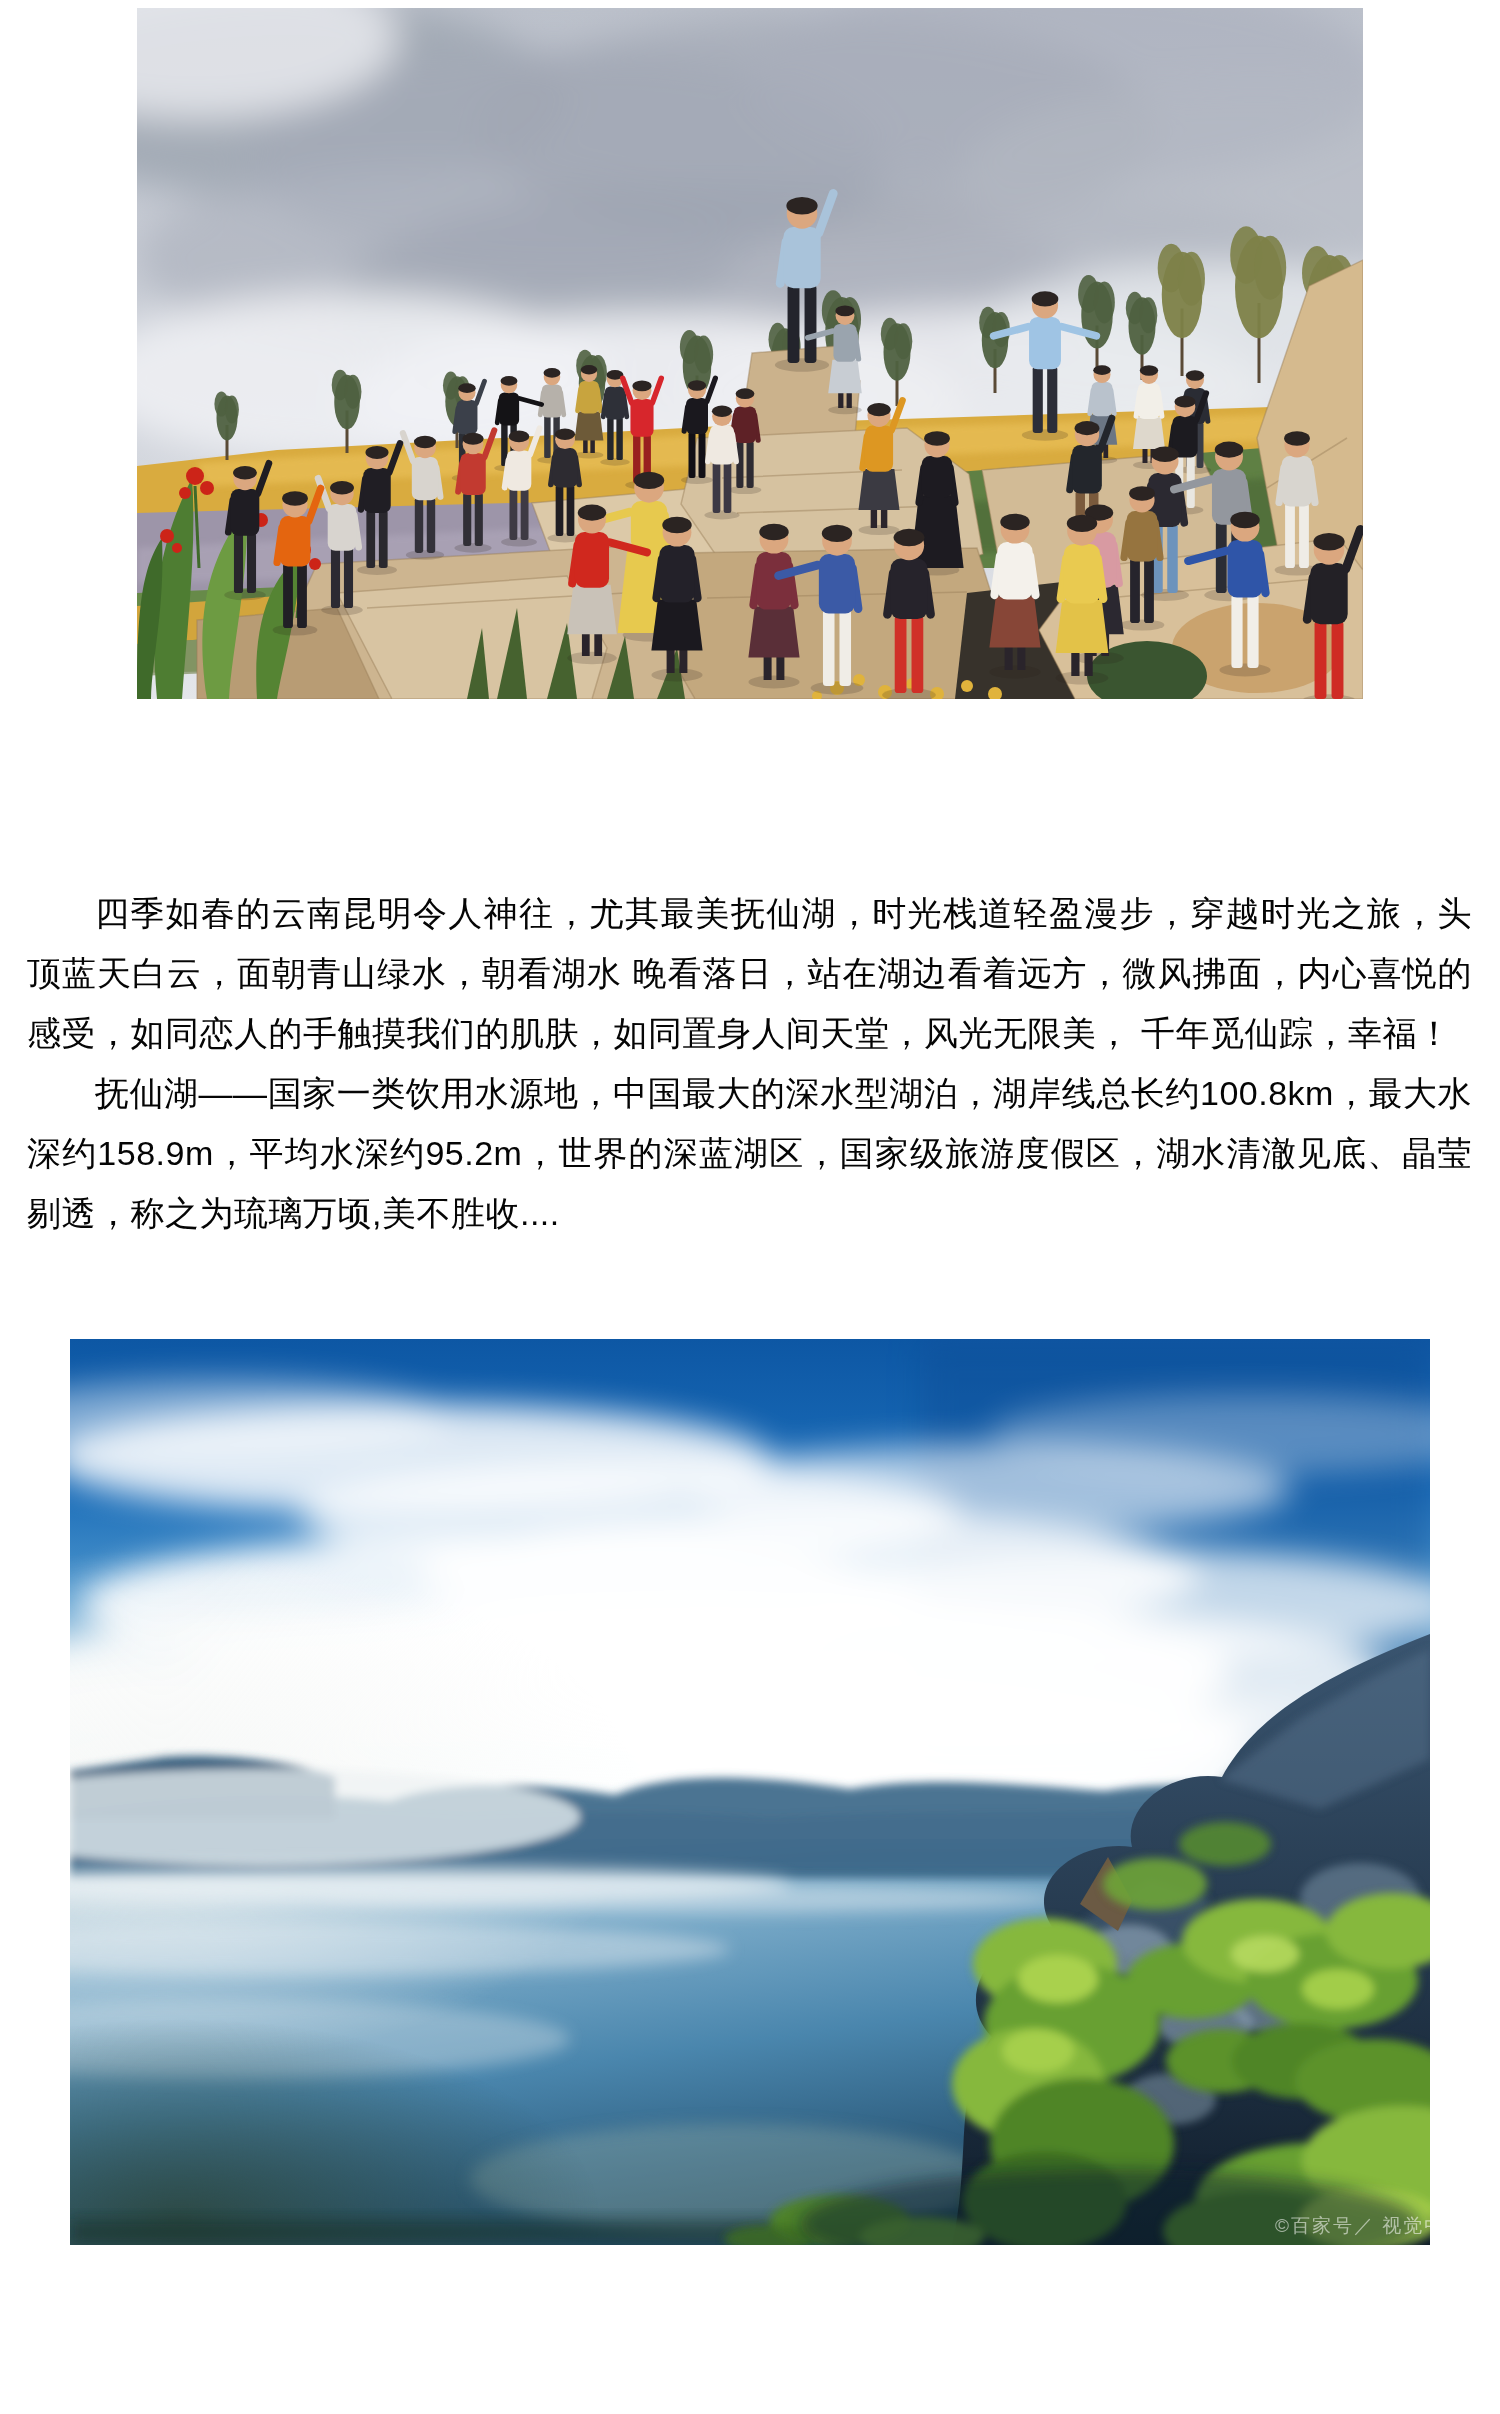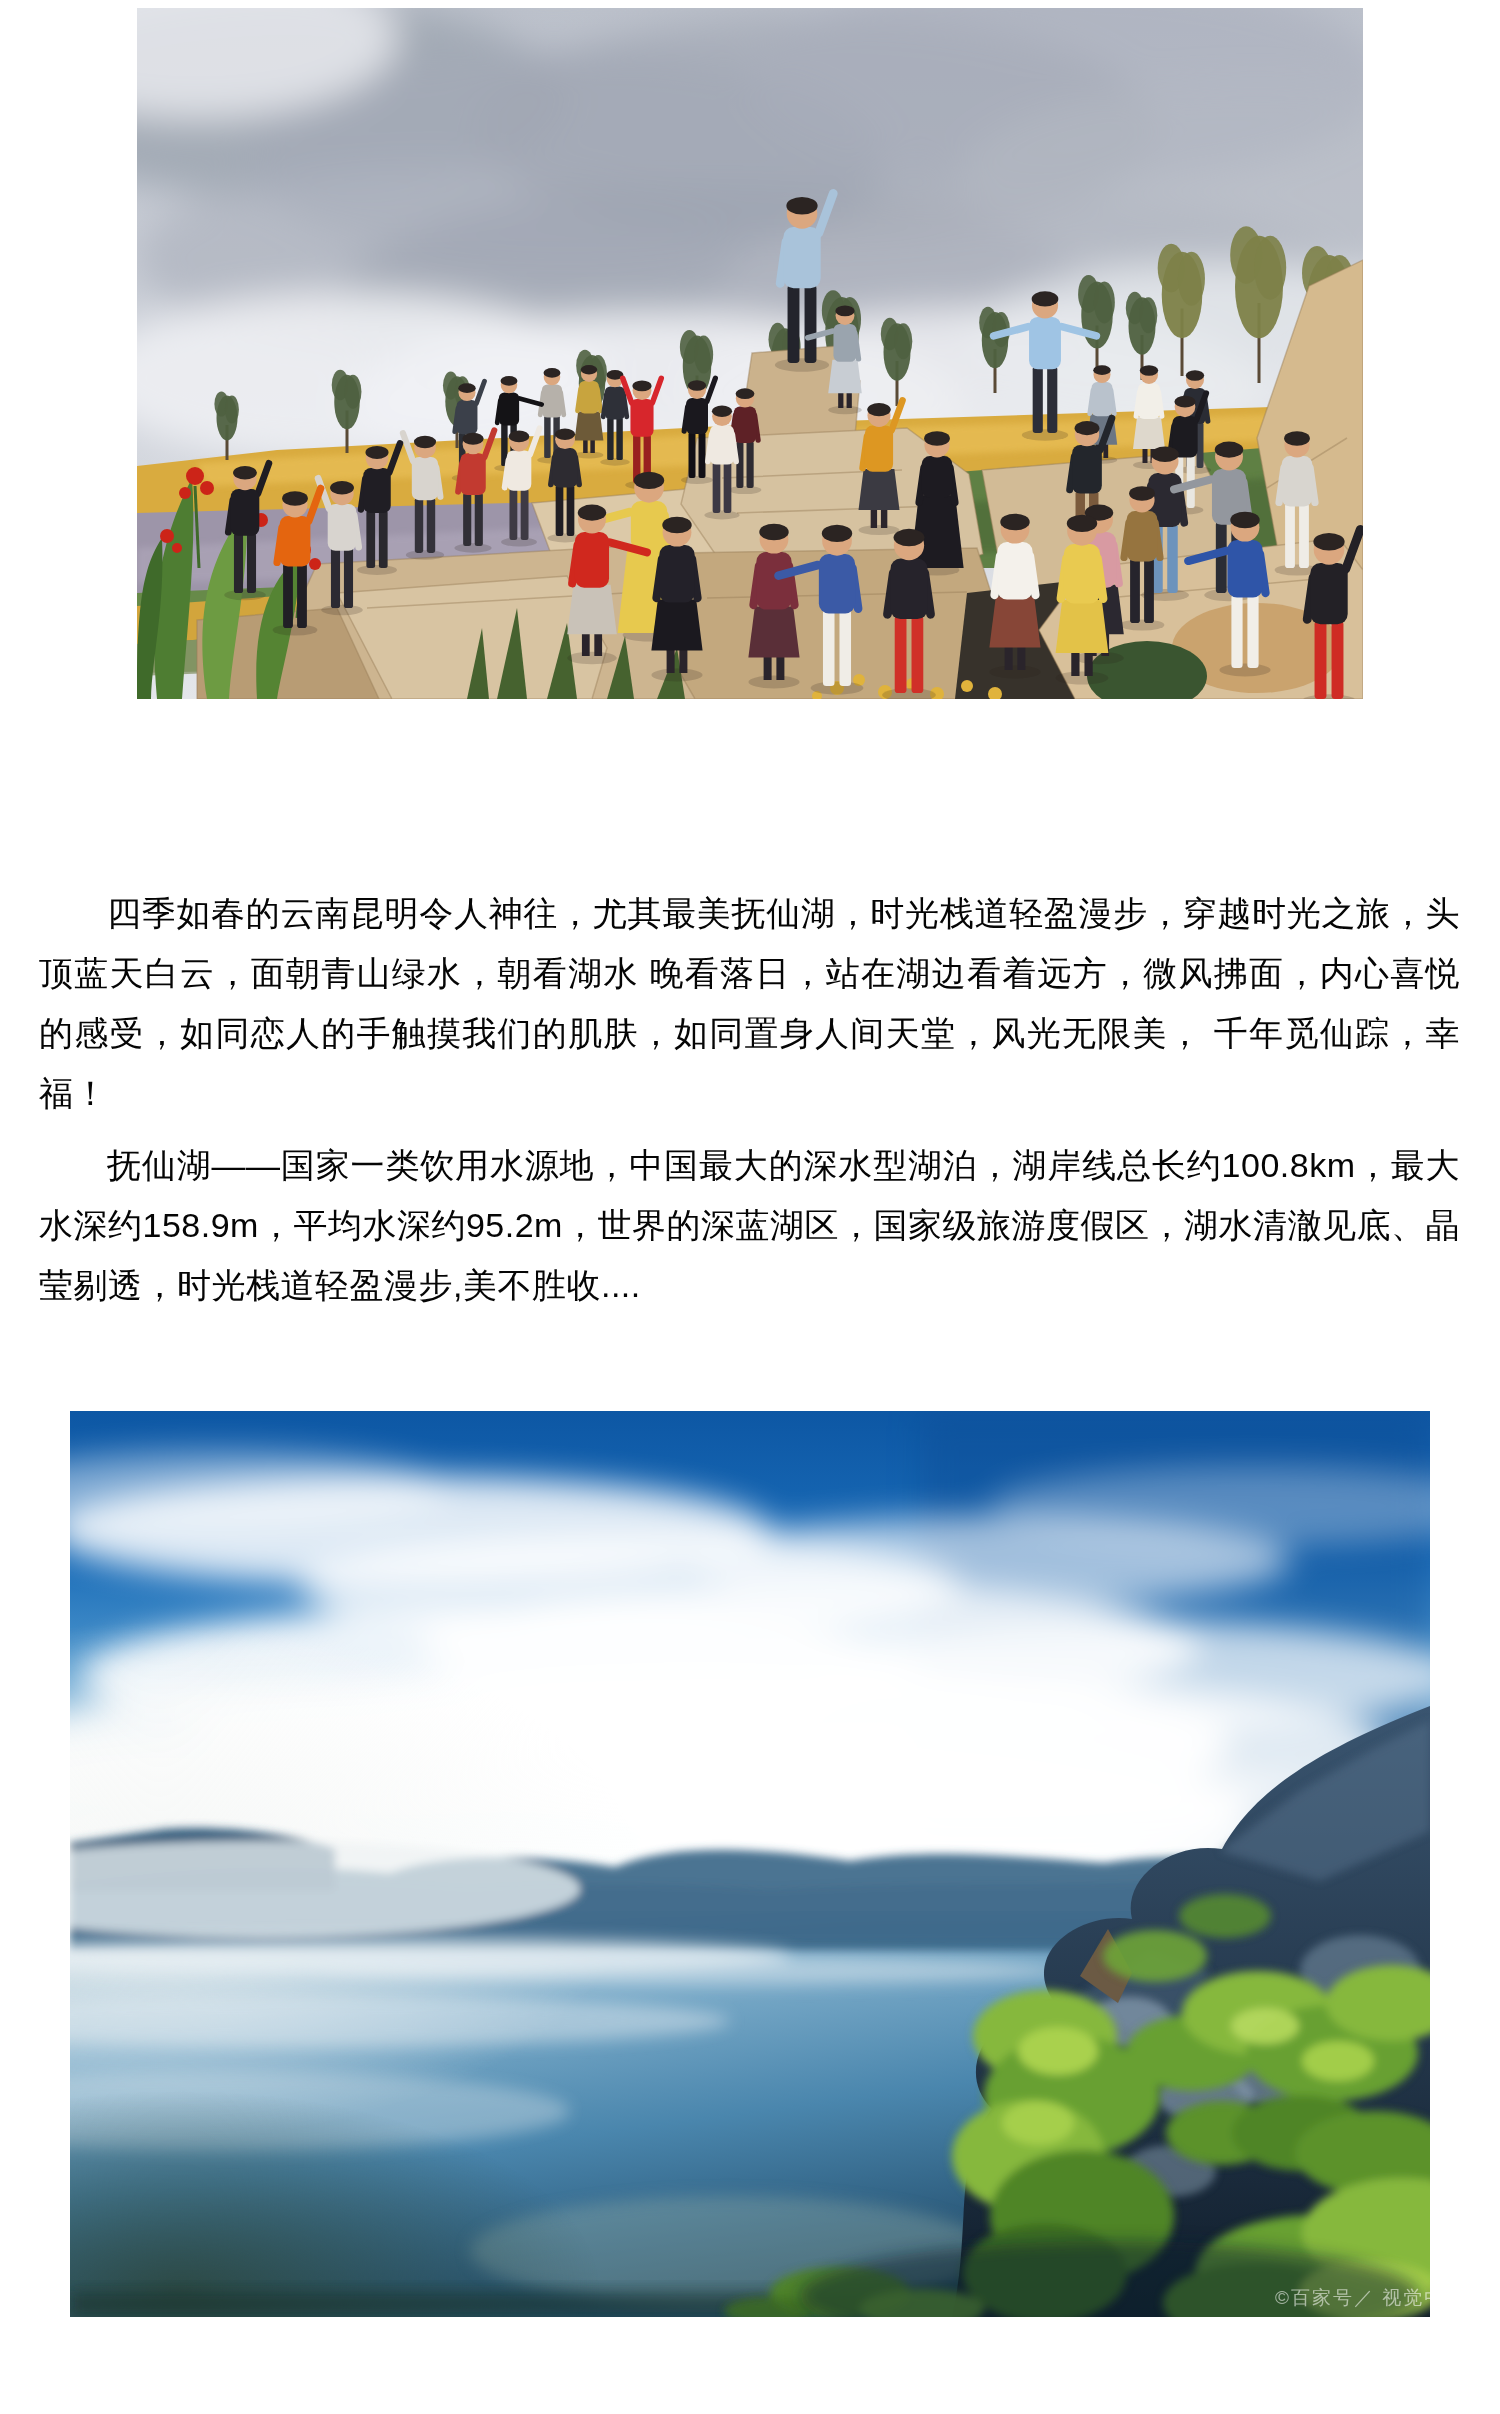--- a/index.html
+++ b/index.html
@@ -1,21 +1,21 @@
 <!DOCTYPE html>
 <html><head>
 <meta charset="utf-8">
 <style>
   html,body{margin:0;padding:0;background:#ffffff;}
   body{width:1500px;height:2414px;position:relative;font-family:"Liberation Sans","DejaVu Sans",sans-serif;overflow:hidden;}
   .photo{display:block;overflow:hidden;}
   .photo svg{display:block;width:100%;height:100%;}
   #photo-top{width:1226px;height:691px;margin:8px 0 0 137px;}
   #article{margin:184px 28px 0 27px;color:#050505;font-size:34px;line-height:60px;text-align:justify;letter-spacing:.5px;}
-  #article p{margin:12px;text-indent:2em;}
+  #article p{margin:0;text-indent:2em;}
   #photo-bottom{width:1360px;height:906px;margin:96px 0 0 70px;}
 </style>
 </head>
 <body>
 
 <div id="photo-top" class="photo">
 <svg viewBox="0 0 1226 691" xmlns="http://www.w3.org/2000/svg">
   <defs>
     <linearGradient id="skyA" x1="0" y1="0" x2="0" y2="1">
       <stop offset="0" stop-color="#bcc1cb"></stop>
@@ -639,21 +639,21 @@
           <rect x="-18.7" y="-136" width="37.4" height="61.199999999999996" rx="10.2" fill="#232126"></rect>
           <circle cx="0" cy="-149.6" r="15.299999999999999" fill="#dba77f"></circle>
           <ellipse cx="0" cy="-157.25" rx="15.639999999999999" ry="8.84" fill="#2b2422"></ellipse>
         </g>
       </g>
 </svg>
 </div>
 
 <div id="article">
   <p>四季如春的云南昆明令人神往，尤其最美抚仙湖，时光栈道轻盈漫步，穿越时光之旅，头顶蓝天白云，面朝青山绿水，朝看湖水 晚看落日，站在湖边看着远方，微风拂面，内心喜悦的感受，如同恋人的手触摸我们的肌肤，如同置身人间天堂，风光无限美， 千年觅仙踪，幸福！</p>
-  <p>抚仙湖——国家一类饮用水源地，中国最大的深水型湖泊，湖岸线总长约100.8km，最大水深约158.9m，平均水深约95.2m，世界的深蓝湖区，国家级旅游度假区，湖水清澈见底、晶莹剔透，时光栈道轻盈漫步,美不胜收....</p>
+  <p>抚仙湖——国家一类饮用水源地，中国最大的深水型湖泊，湖岸线总长约100.8km，最大水深约158.9m，平均水深约95.2m，世界的深蓝湖区，国家级旅游度假区，湖水清澈见底、晶莹剔透，称之为琉璃万顷,美不胜收....</p>
 </div>
 
 <div id="photo-bottom" class="photo">
 <svg viewBox="0 0 1360 906" xmlns="http://www.w3.org/2000/svg">
   <defs>
     <linearGradient id="skyB" x1="0" y1="0" x2="0" y2="1">
       <stop offset="0" stop-color="#0d57a4"></stop>
       <stop offset="0.28" stop-color="#1a6cb8"></stop>
       <stop offset="0.5" stop-color="#4e97cd"></stop>
       <stop offset="0.68" stop-color="#a8cde2"></stop>

